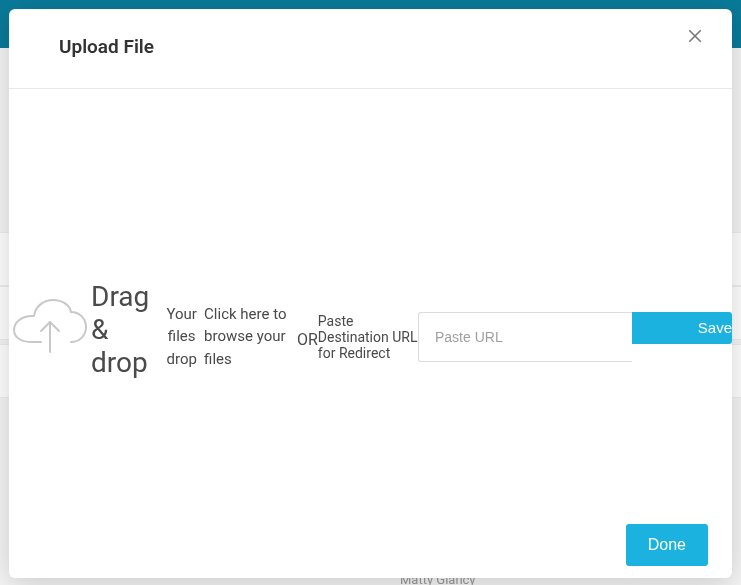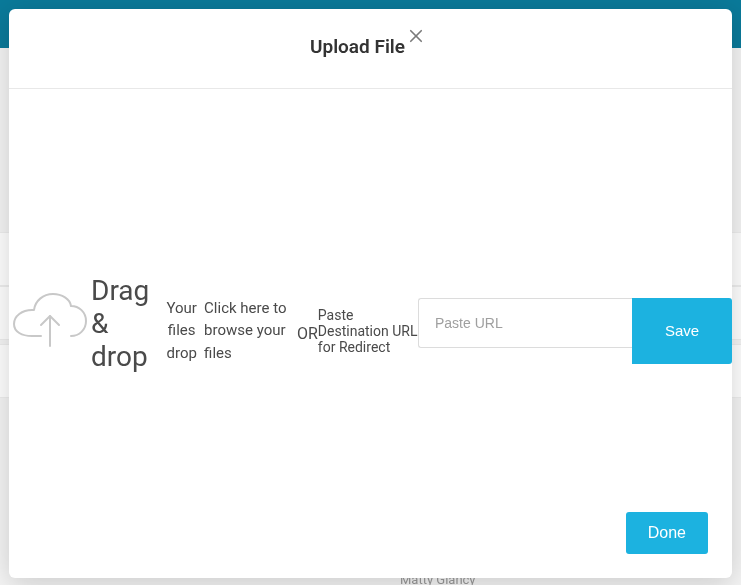--- a/index.html
+++ b/index.html
@@ -38,25 +38,25 @@
       left: 9px;
       right: 9px;
       bottom: 7px;
       background: #fff;
       border-radius: 6px;
       box-shadow: 0 6px 30px rgba(0,0,0,0.18);
       display: flex;
       flex-direction: column;
     }
     .modal-header {
-      padding: 26px 28px 30px 22px;
+      padding: 26px 28px 30px 50px;
       border-bottom: 1px solid #e8e8e8;
       display: flex;
       align-items: flex-start;
-      justify-content: center;
+      justify-content: space-between;
     }
     .modal-title {
       font-size: 19px;
       font-weight: 600;
       color: #333;
     }
     .close-btn {
       width: 22px;
       height: 22px;
       display: flex;
@@ -130,32 +130,33 @@
       padding: 0 16px;
       font-size: 14px;
       color: #555;
       outline: none;
     }
     .url-input::placeholder {
       color: #9f9f9f;
     }
     .save-btn {
       width: 100px;
-      height: 66px;
+      height: 32px;
       background: #1cb2e0;
       color: #fff;
       border: none;
       border-radius: 0 3px 3px 0;
       font-size: 15px;
       cursor: pointer;
+      text-align: right;
     }
     .modal-footer {
       display: flex;
       justify-content: flex-end;
-      padding: 0 24px 24px 24px;
+      padding: 0 24px 12px 24px;
     }
     .done-btn {
       background: #1cb2e0;
       color: #fff;
       border: none;
       border-radius: 3px;
       font-size: 16px;
       padding: 12px 22px;
       cursor: pointer;
     }

